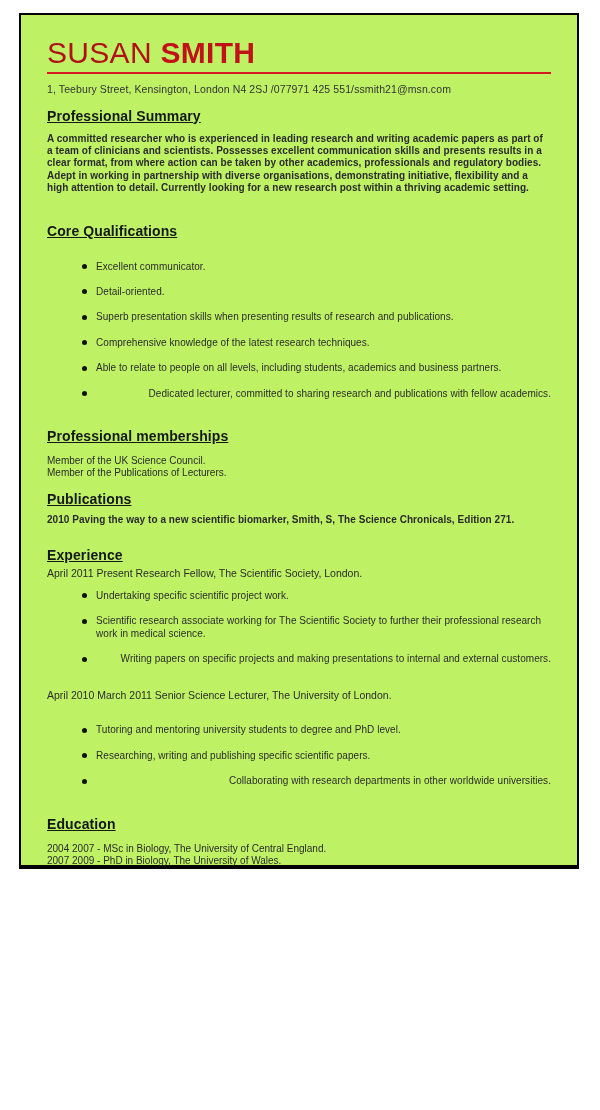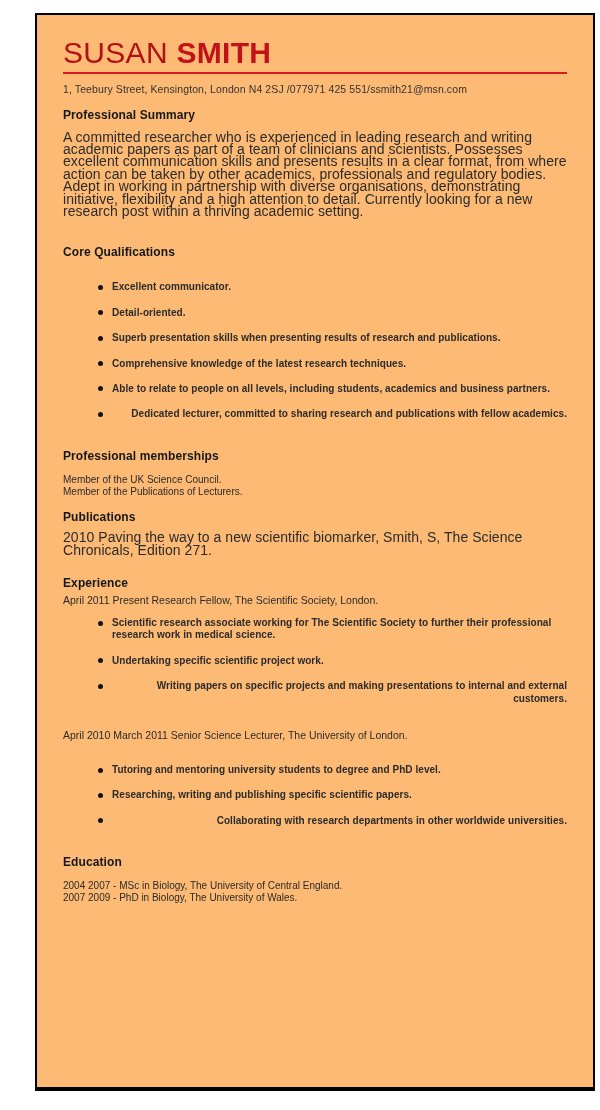--- a/index.html
+++ b/index.html
@@ -10,25 +10,25 @@
   }
   body {
     width: 600px;
     height: 1110px;
     font-family: "Liberation Sans", sans-serif;
     overflow: hidden;
   }
 
   .page-frame {
     position: absolute;
-    left: 35px;
+    left: 19px;
     top: 13px;
     width: 560px;
-    height: 1078px;
-    background: #fdba74;
+    height: 856px;
+    background: #bef264;
     border: 2px solid #000000;
     border-bottom-width: 4px;
     box-sizing: border-box;
   }
 
   .page-inner {
     padding: 22px 26px 0 26px;
   }
 
   
@@ -56,36 +56,38 @@
   .contact {
     font-size: 10.5px;
     color: #333333;
     letter-spacing: 0.1px;
     margin-bottom: 13px;
     white-space: nowrap;
   }
 
   
   .section-heading {
-    font-size: 12px;
+    font-size: 14px;
     font-weight: 700;
     color: #15181a;
     letter-spacing: 0.1px;
     margin: 0 0 3px 0;
+    text-decoration: underline;
   }
   .heading-gap-lg { margin-top: 28px; }
   .heading-gap-md { margin-top: 20px; }
   .heading-gap-sm { margin-top: 12px; }
 
   .body-text {
-    font-size: 14px;
+    font-size: 10px;
     line-height: 12.4px;
     color: #2b2b2b;
     letter-spacing: 0.05px;
     margin: 9px 0 0 0;
+    font-weight: bold;
   }
   .body-text.tight { margin-top: 7px; }
 
   .entry-line {
     font-size: 10.5px;
     line-height: 13px;
     color: #2b2b2b;
     margin: 4px 0 0 0;
   }
 
@@ -95,21 +97,20 @@
     color: #2b2b2b;
     margin: 0;
   }
   .meta-block { margin-top: 11px; }
 
   
   ul.bullets {
     list-style: none;
     margin: 10px 0 0 0;
     padding: 0 0 0 35px;
-    font-weight: bold;
   }
   ul.bullets.pad-top-lg { margin-top: 22px; }
   ul.bullets li {
     position: relative;
     font-size: 10px;
     line-height: 12.4px;
     color: #2b2b2b;
     padding-left: 14px;
     margin-bottom: 13px;
     letter-spacing: 0.05px;
@@ -156,22 +157,22 @@
       <p class="meta-line">Member of the Publications of Lecturers.</p>
     </div>
 
     <div class="section-heading heading-gap-sm">Publications</div>
     <p class="body-text tight">2010 Paving the way to a new scientific biomarker, Smith, S, The Science Chronicals, Edition 271.</p>
 
     <div class="section-heading heading-gap-md">Experience</div>
 
     <p class="entry-line">April 2011 Present Research Fellow, The Scientific Society, London.</p>
     <ul class="bullets">
+      <li><span class="dot"></span><span>Undertaking specific scientific project work.</span></li>
       <li><span class="dot"></span><span>Scientific research associate working for The Scientific Society to further their professional research work in medical science.</span></li>
-      <li><span class="dot"></span><span>Undertaking specific scientific project work.</span></li>
       <li><span class="dot"></span><span>Writing papers on specific projects and making presentations to internal and external customers.</span></li>
     </ul>
 
     <p class="entry-line" style="margin-top:24px;">April 2010 March 2011 Senior Science Lecturer, The University of London.</p>
     <ul class="bullets pad-top-lg">
       <li><span class="dot"></span><span>Tutoring and mentoring university students to degree and PhD level.</span></li>
       <li><span class="dot"></span><span>Researching, writing and publishing specific scientific papers.</span></li>
       <li><span class="dot"></span><span>Collaborating with research departments in other worldwide universities.</span></li>
     </ul>
 

